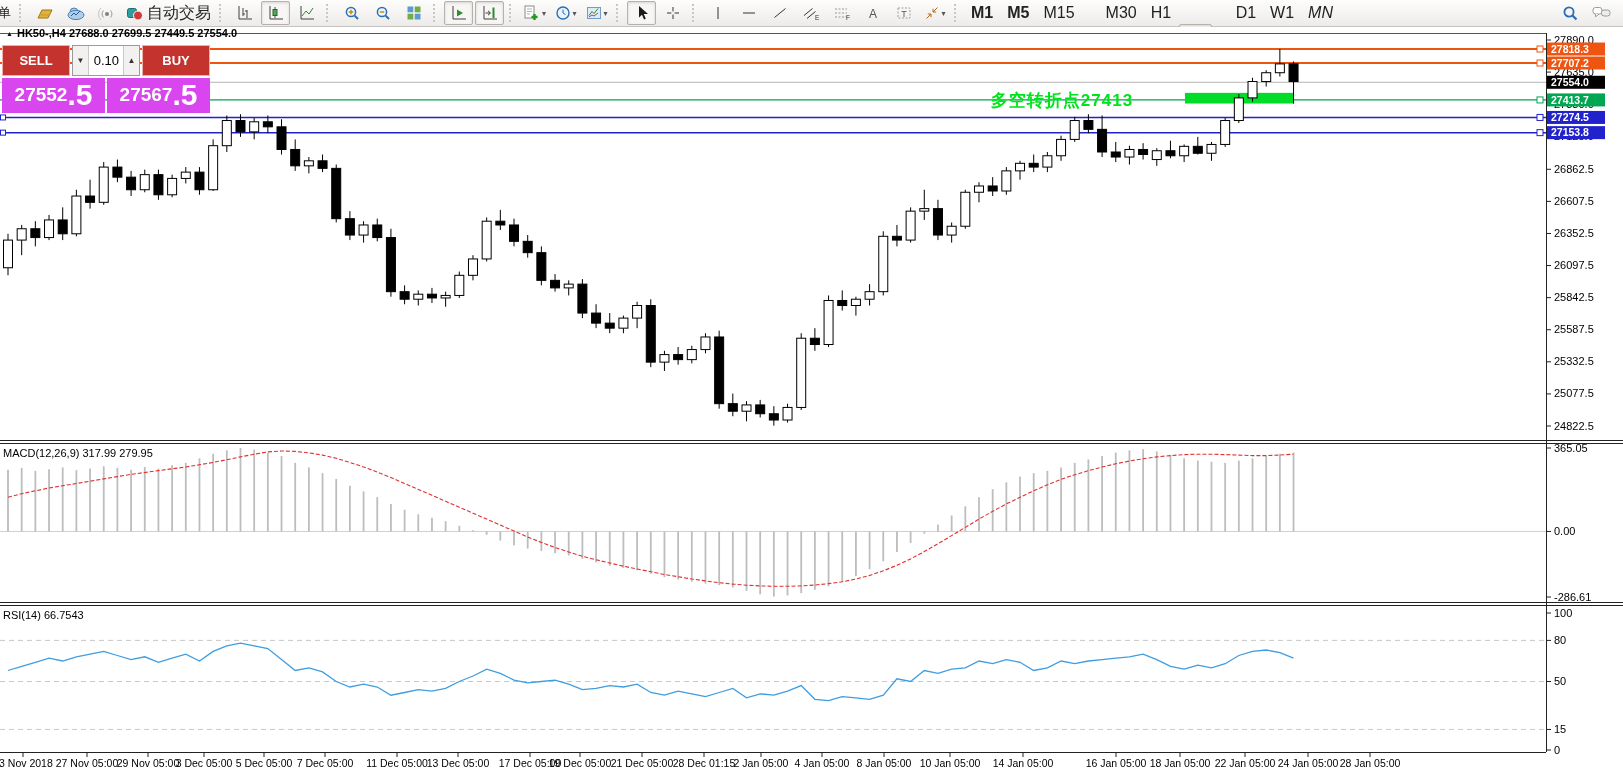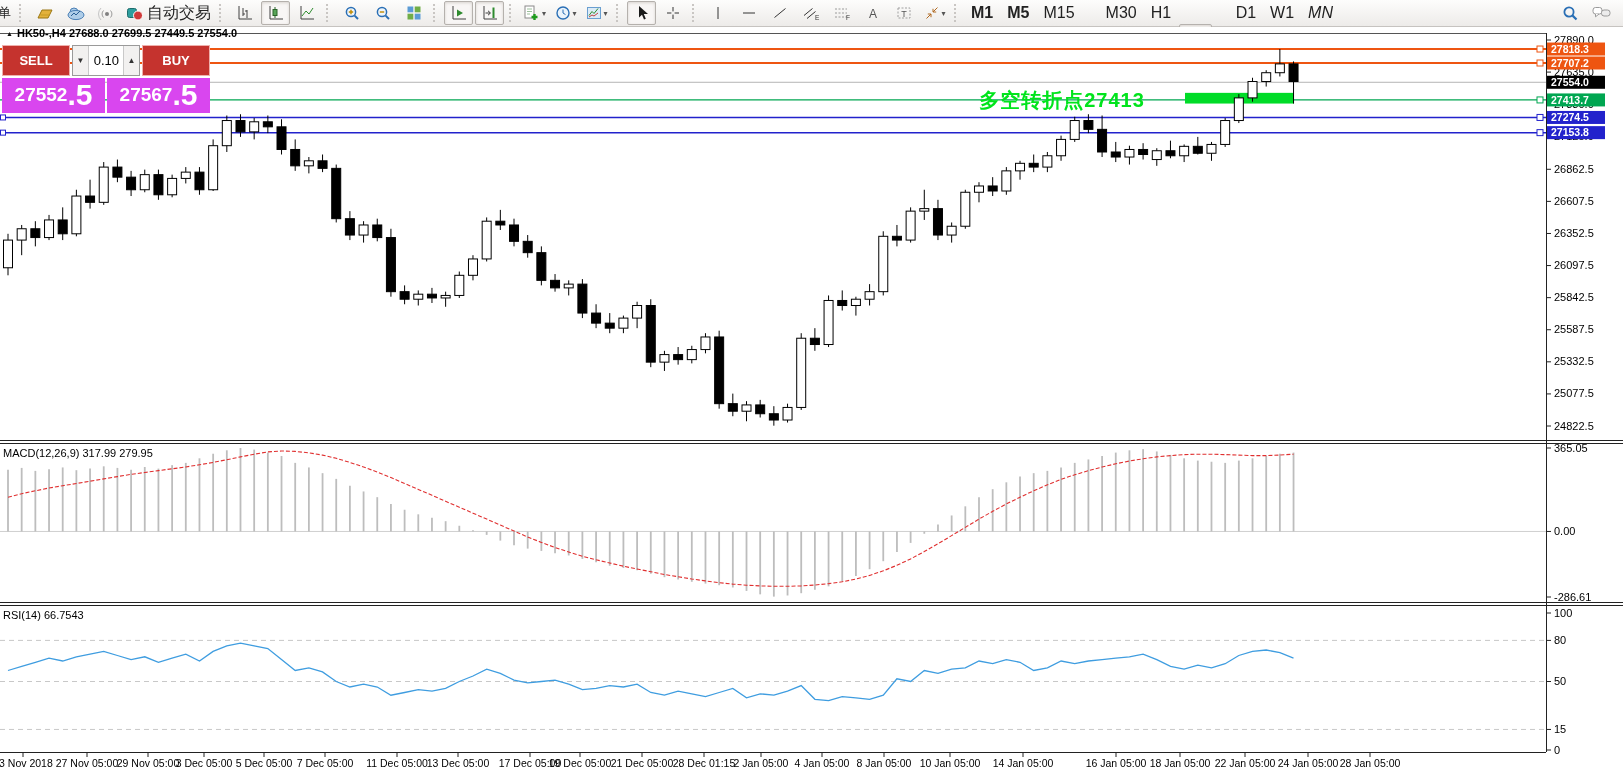--- a/index.html
+++ b/index.html
@@ -42,21 +42,21 @@
   .tp-spin-caret.dn{border-right:1px solid #c9c9c9;}
   .tp-spin-caret.up{border-left:1px solid #c9c9c9;}
   .tp-vol{flex:1;display:flex;align-items:center;justify-content:flex-end;
           padding-right:4px;font-size:13px;color:#000;}
   .tp-row2{display:flex;gap:2px;margin-top:2px;height:35px;}
   .tp-price{flex:1;background:#d946ef;color:#fff;display:flex;align-items:flex-start;
             justify-content:center;font-weight:bold;cursor:pointer;}
   .tp-price .main{font-size:19px;line-height:33px;}
   .tp-price .big{font-size:30px;line-height:33px;}
   
-  .annotation{position:absolute;transform:translate(-50%,-50%);font-size:20px;font-weight:bold;
+  .annotation{position:absolute;transform:translate(-50%,-50%);font-size:17px;font-weight:bold;
               white-space:nowrap;z-index:4;letter-spacing:1px;}
 </style>
 </head>
 <body>
 
 <div class="toolbar" id="toolbar">
     <div class="tb-text tb-leftclip">单</div>
     <div class="tb-sep"></div>
     <div class="tb-group">
       <div class="tb-btn">

